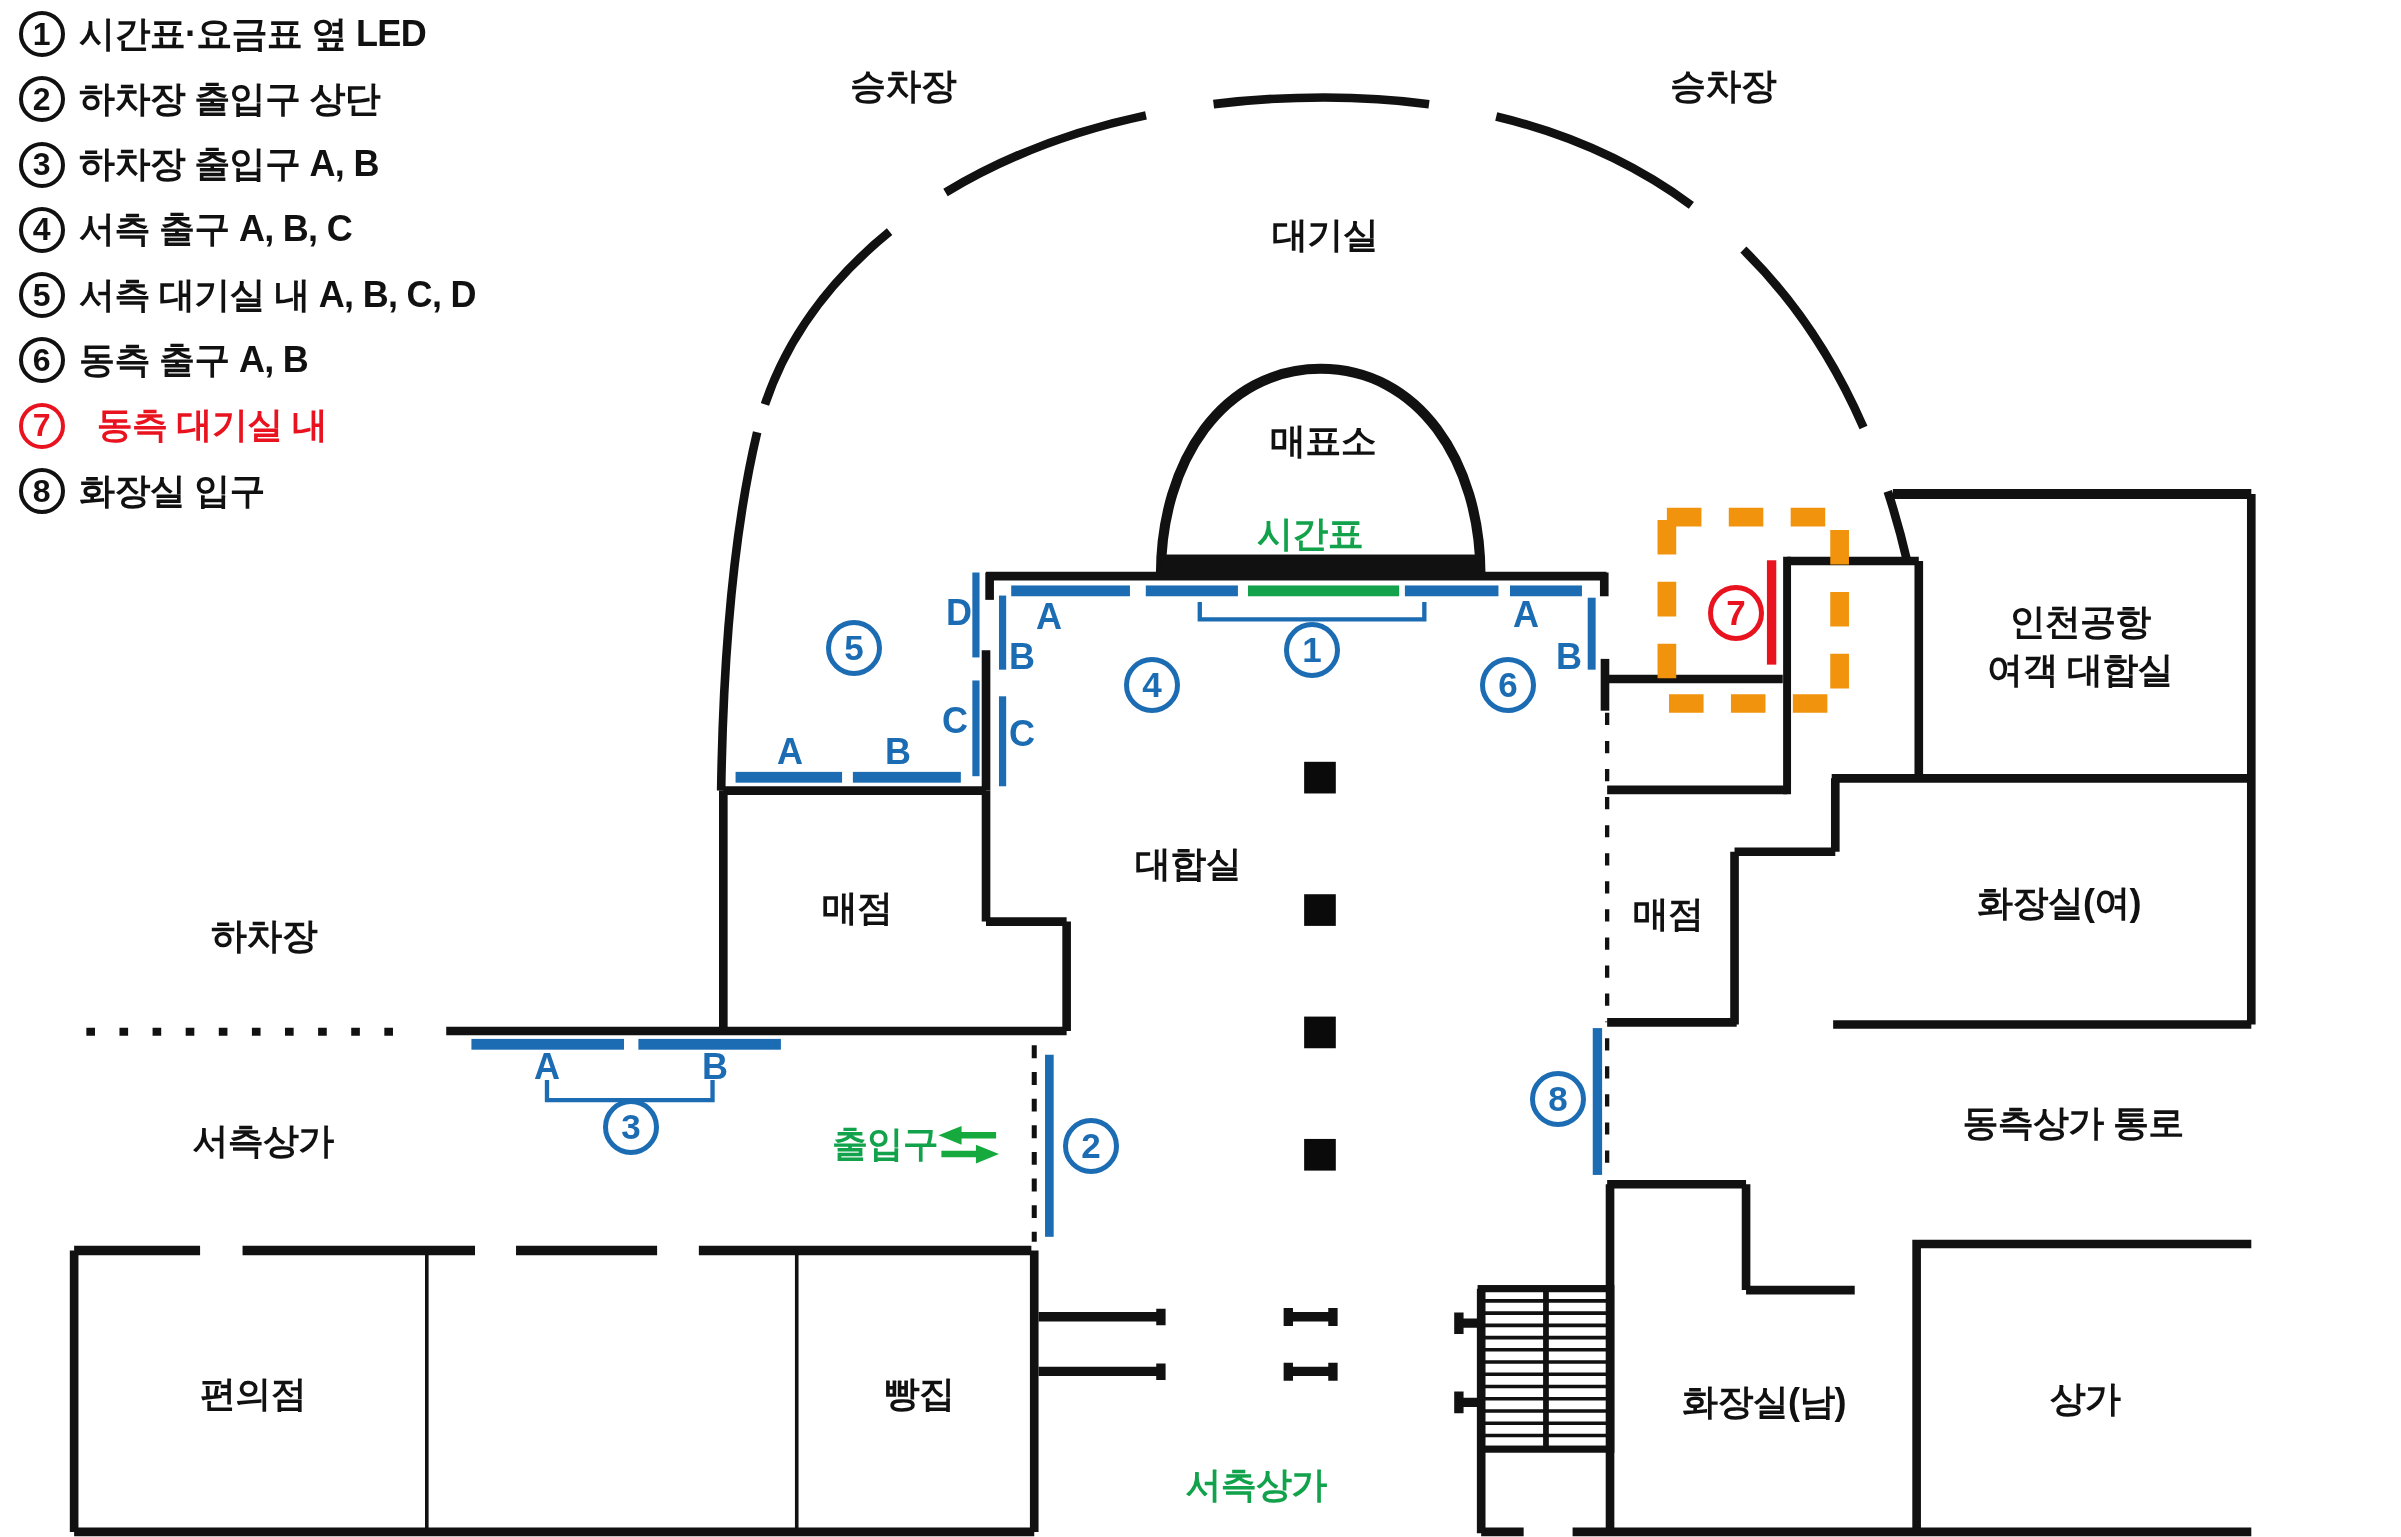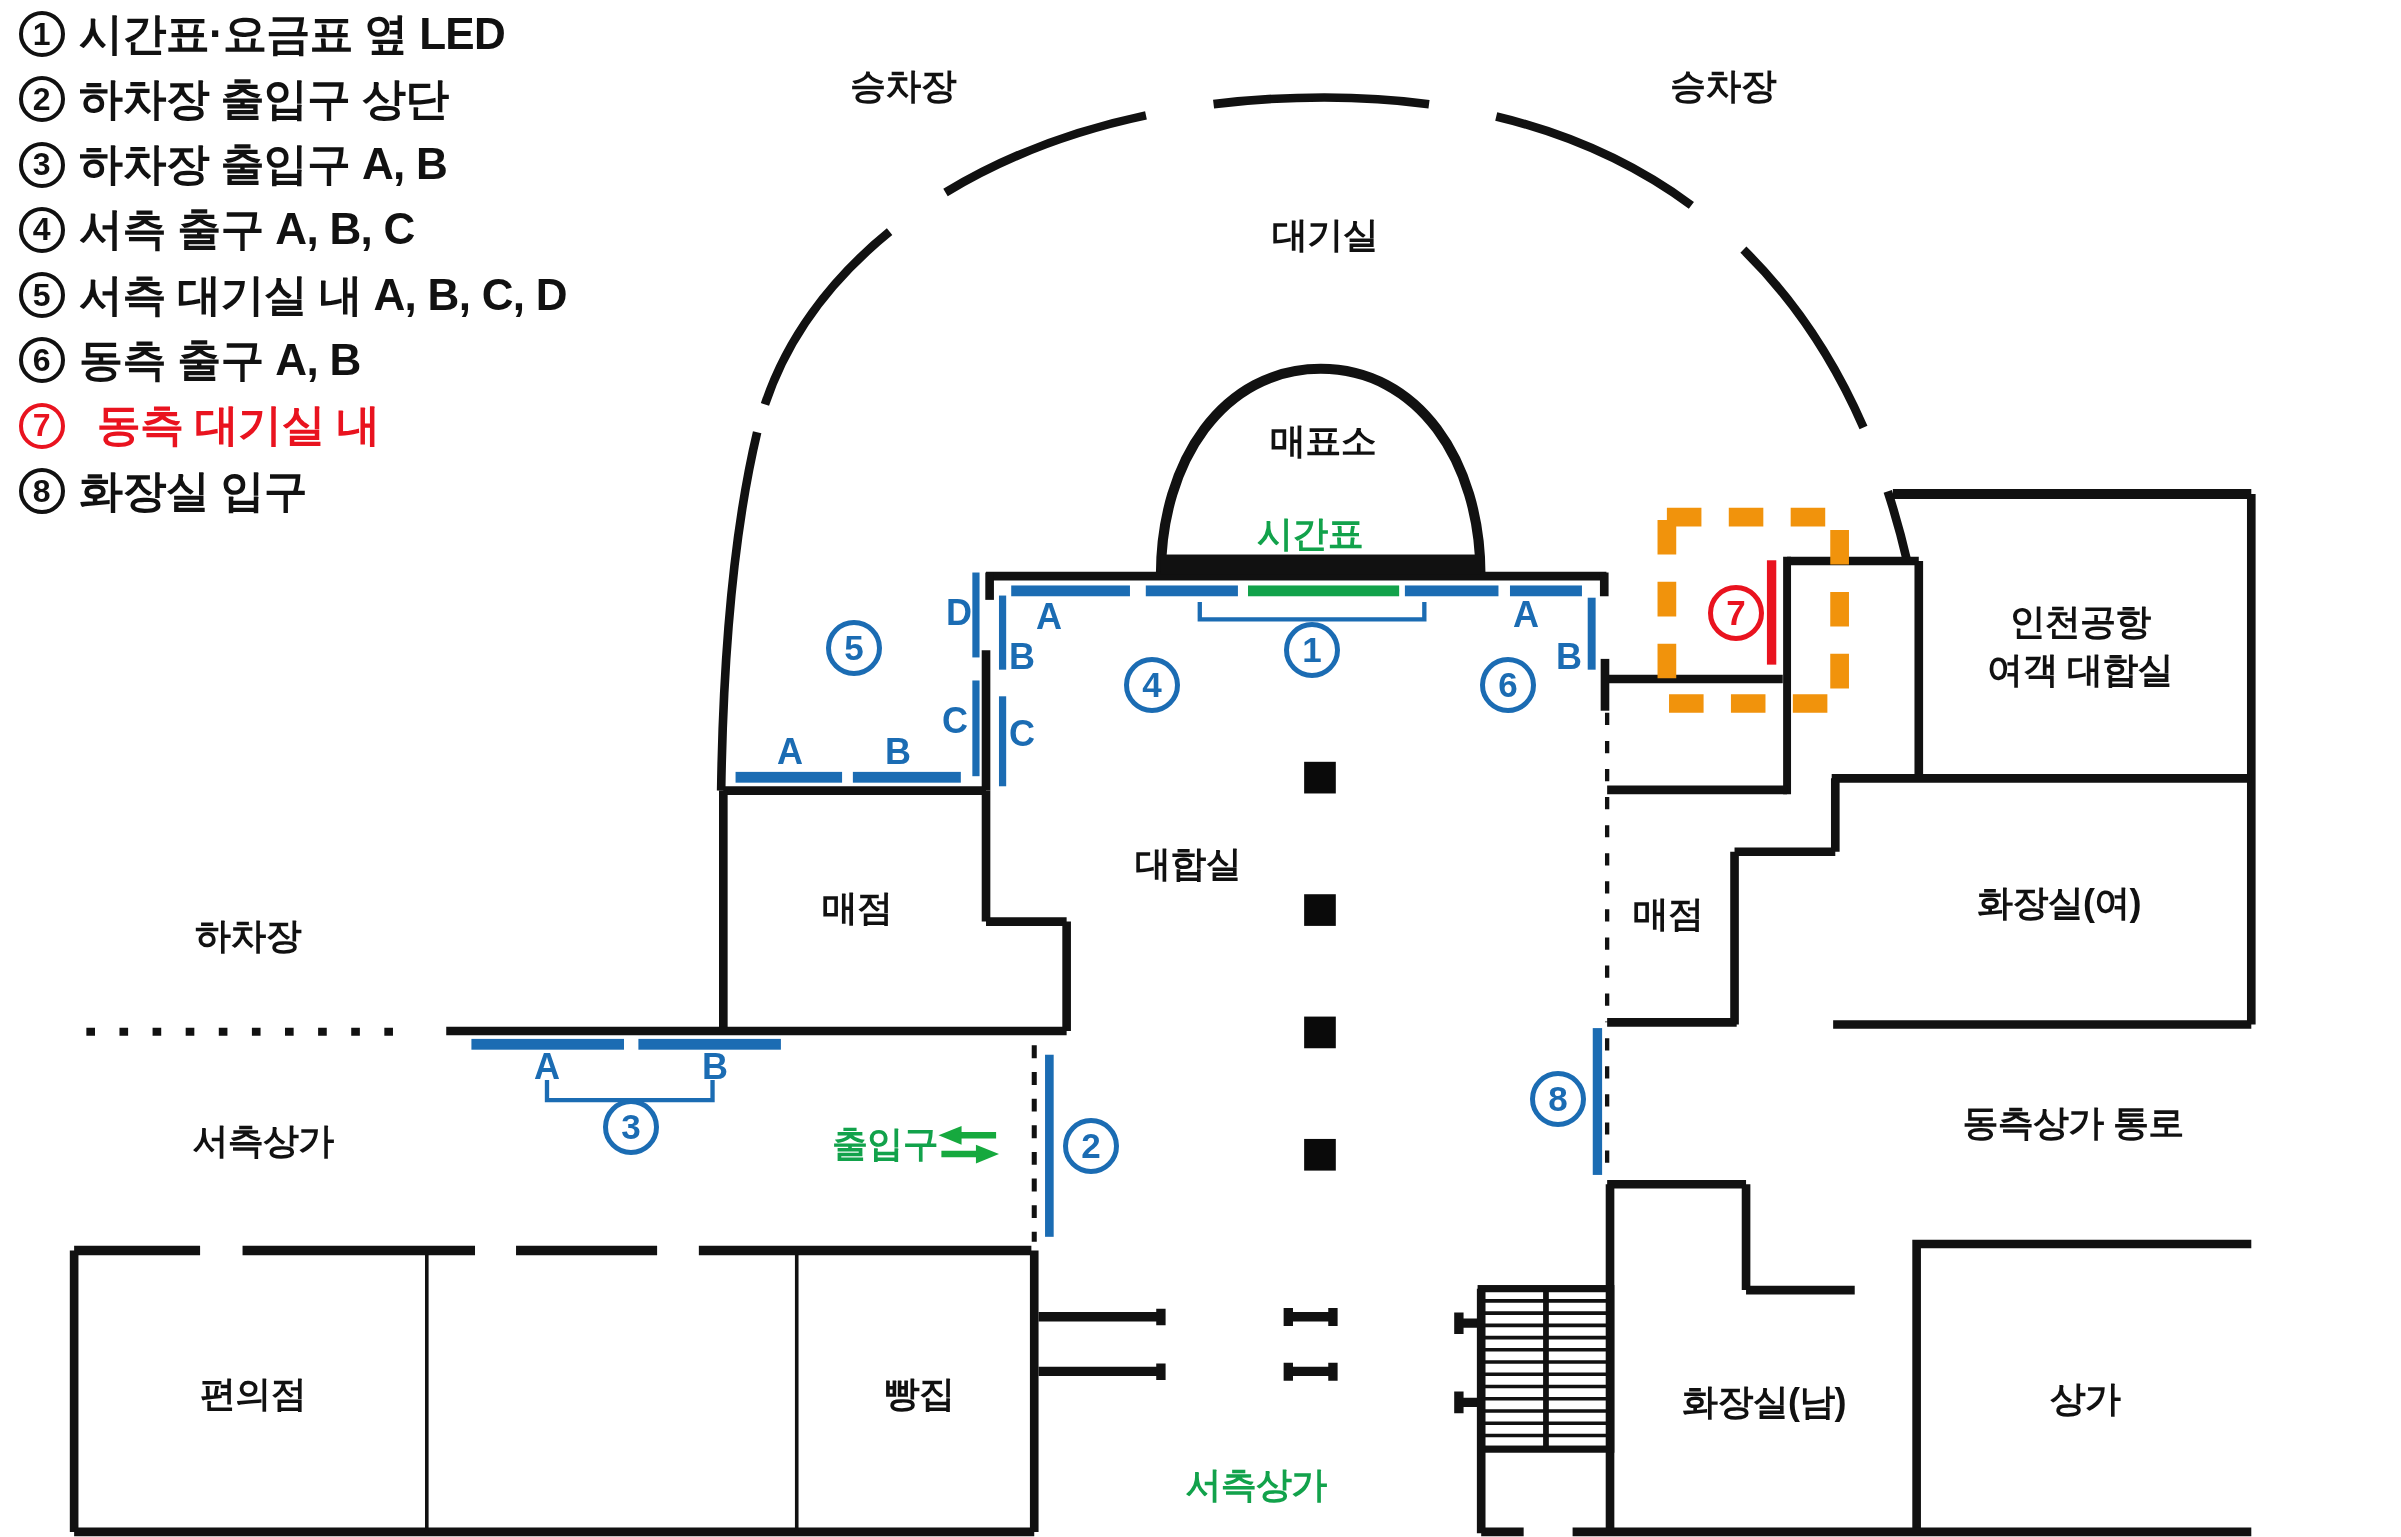--- a/index.html
+++ b/index.html
@@ -6,21 +6,21 @@
   body{width:2401px;height:1538px;overflow:hidden;
        font-family:"Liberation Sans","DejaVu Sans",sans-serif;}
   .stage{position:relative;width:2401px;height:1538px;background:#fff;}
   .stage svg{position:absolute;left:0;top:0;}
   
   .legend{position:absolute;left:18.7px;top:10px;}
   .legend-row{display:flex;align-items:center;margin-bottom:17.3px;height:48px;}
   .legend-num{box-sizing:border-box;width:46px;height:46px;border:4.3px solid #111;
       border-radius:50%;display:flex;align-items:center;justify-content:center;
       font-size:32px;font-weight:800;color:#111;flex:0 0 auto;}
-  .legend-label{margin-left:14.4px;font-size:44px;font-weight:800;color:#111;
+  .legend-label{margin-left:14.4px;font-size:36px;font-weight:800;color:#111;
       letter-spacing:-0.7px;white-space:nowrap;}
   .legend-row.red .legend-num{border-color:#e9131f;color:#e9131f;}
   .legend-row.red .legend-label{color:#e9131f;margin-left:32px;}
   
   .lbl{position:absolute;transform:translate(-50%,-50%);white-space:nowrap;
       font-weight:800;color:#111;font-size:36px;letter-spacing:-0.7px;text-align:center;}
   .lbl.green{color:#12a24b;}
   .lbl.two-line{line-height:1.32;}
   .letter{position:absolute;transform:translate(-50%,-50%);font-size:36px;
       font-weight:800;color:#1b6cb3;}
@@ -183,21 +183,21 @@
   <div class="lbl" style="left:1325px;top:235px">대기실</div>
   <div class="lbl" style="left:1323px;top:441px">매표소</div>
   <div class="lbl two-line" style="left:2080px;top:646px">
     <div>인천공항</div>
     <div>여객 대합실</div>
   </div>
   <div class="lbl" style="left:1188px;top:864px">대합실</div>
   <div class="lbl" style="left:857px;top:908px">매점</div>
   <div class="lbl" style="left:1668px;top:914px">매점</div>
   <div class="lbl" style="left:2059px;top:903px">화장실(여)</div>
-  <div class="lbl" style="left:248px;top:936px">하차장</div>
+  <div class="lbl" style="left:264px;top:936px">하차장</div>
   <div class="lbl" style="left:263px;top:1141px">서측상가</div>
   <div class="lbl" style="left:2073px;top:1123px">동측상가 통로</div>
   <div class="lbl" style="left:253px;top:1394px">편의점</div>
   <div class="lbl" style="left:919px;top:1394px">빵집</div>
   <div class="lbl" style="left:1764px;top:1402px">화장실(남)</div>
   <div class="lbl" style="left:2085px;top:1399px">상가</div>
 
   <div class="lbl green" style="left:1310px;top:534px">시간표</div>
   <div class="lbl green" style="left:885px;top:1144px">출입구</div>
   <div class="lbl green" style="left:1256px;top:1485px">서측상가</div>

